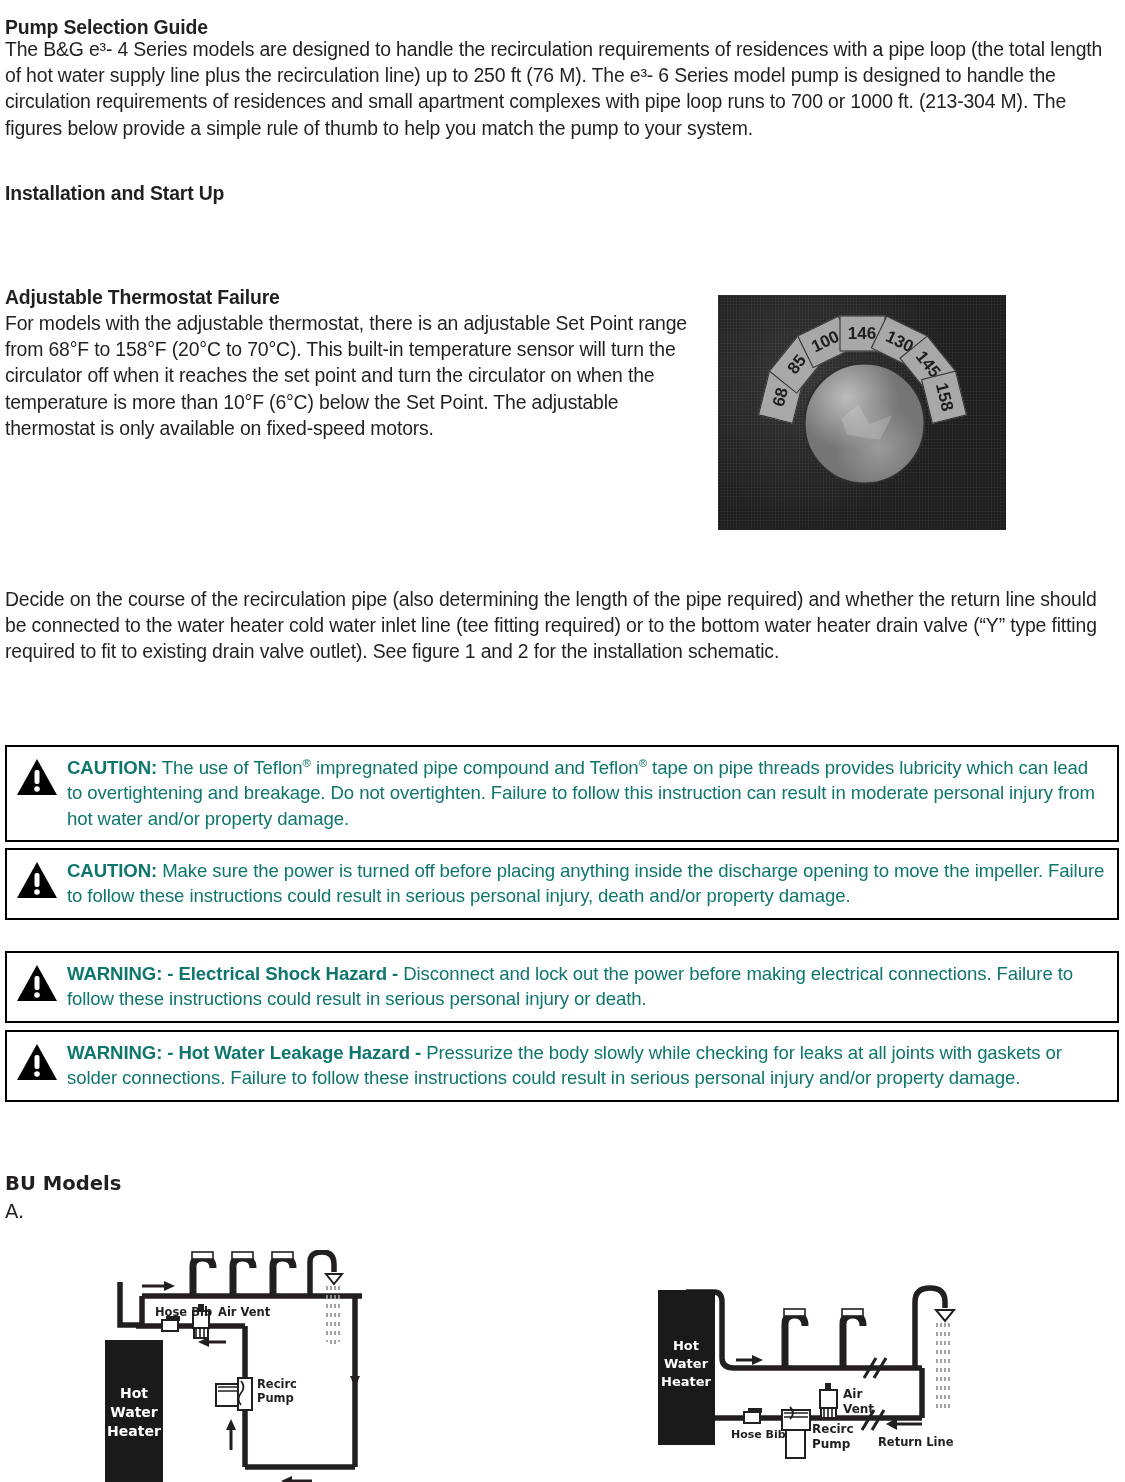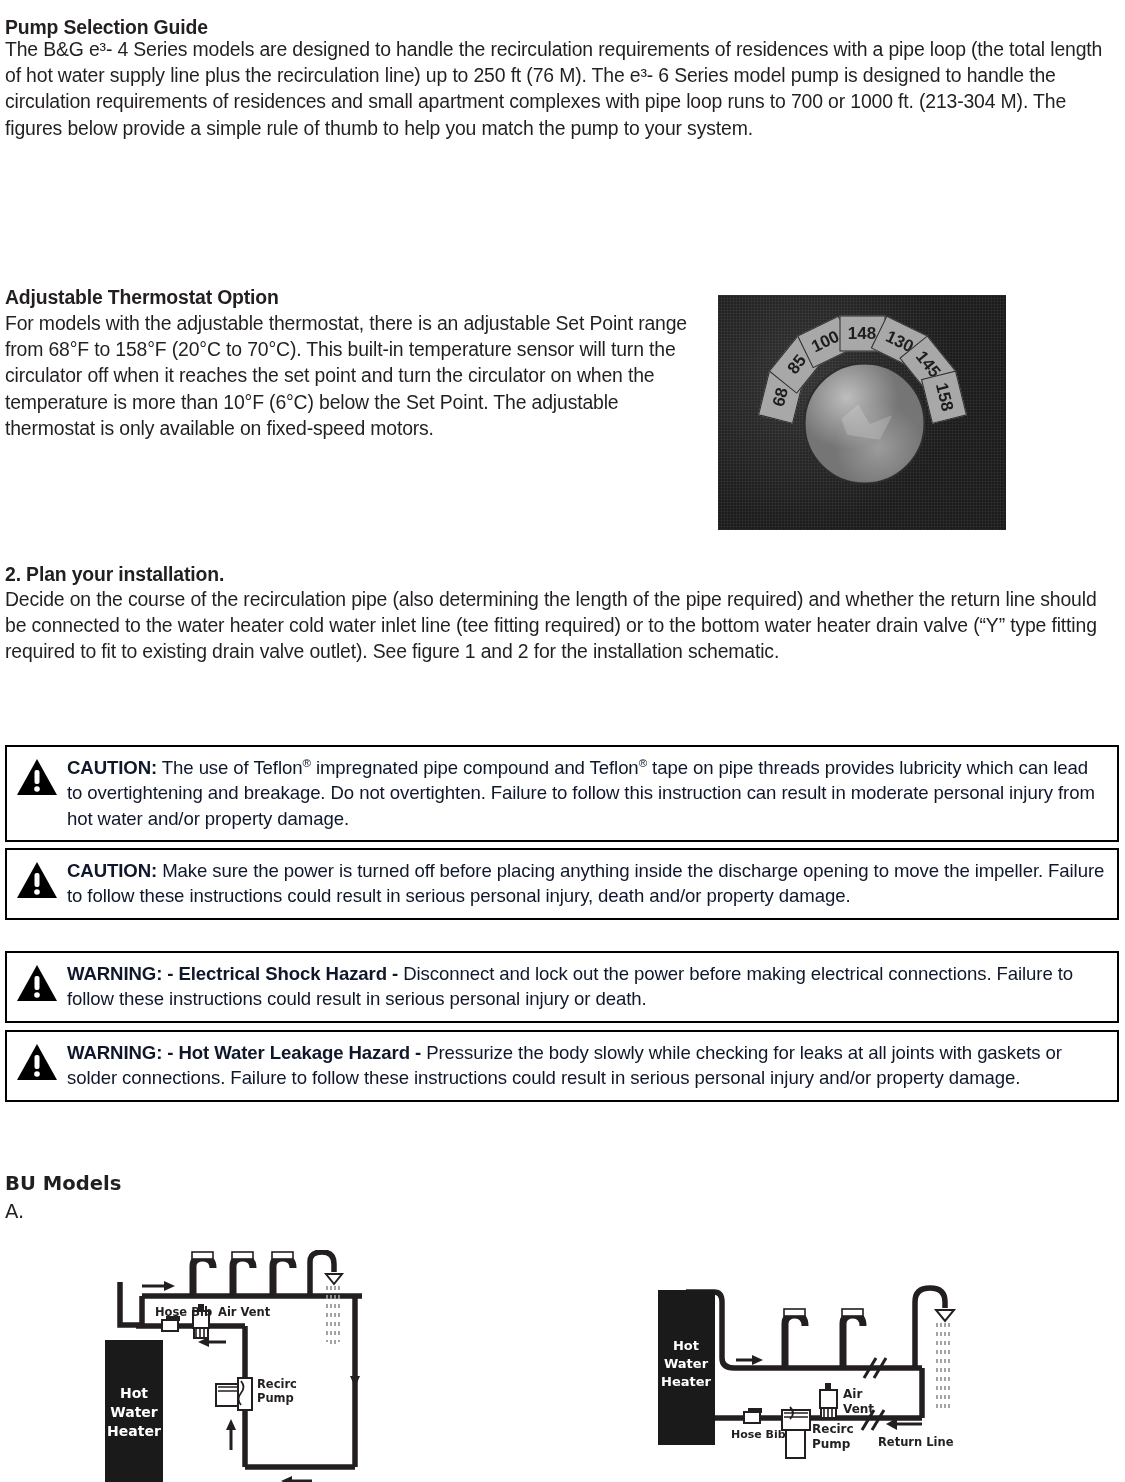--- a/index.html
+++ b/index.html
@@ -122,21 +122,21 @@
     flex: 0 0 auto;
     width: 44px;
     margin-top: 2px;
     margin-right: 8px;
   }
   .alert-text {
     flex: 1 1 auto;
     font-size: 18.6px;
     line-height: 25.4px;
     letter-spacing: -0.1px;
-    color: #0f172a;
+    color: #0f766e;
   }
   .alert-text .lead { font-weight: bold; }
   sup.reg { font-size: 0.62em; vertical-align: super; line-height: 0; }
 
   #alert-1 { top: 733px; }
   #alert-2 { top: 836px; }
   #alert-3 { top: 939px; }
   #alert-4 { top: 1018px; }
 
   
@@ -173,41 +173,41 @@
 </style>
 </head>
 <body>
 
 <div class="page">
 
   <div class="tblock bold" id="intro-heading">Pump Selection Guide</div>
 
   <div class="tblock" id="intro-body">The B&amp;G e³- 4 Series models are designed to handle the recirculation requirements of residences with a pipe loop (the total length of hot water supply line plus the recirculation line) up to 250 ft (76 M). The e³- 6 Series model pump is designed to handle the circulation requirements of residences and small apartment complexes with pipe loop runs to 700 or 1000 ft. (213-304 M). The figures below provide a simple rule of thumb to help you match the pump to your system.</div>
 
-
-
-  <div class="tblock bold" id="thermo-heading">Adjustable Thermostat Option</div>
+  <div class="tblock bold" id="install-heading">Installation and Start Up</div>
+
+
+  <div class="tblock bold" id="thermo-heading">Adjustable Thermostat Failure</div>
 
   <div class="tblock" id="thermo-body">For models with the adjustable thermostat, there is an adjustable Set Point range from 68°F to 158°F (20°C to 70°C). This built-in temperature sensor will turn the circulator off when it reaches the set point and turn the circulator on when the temperature is more than 10°F (6°C) below the Set Point. The adjustable thermostat is only available on fixed-speed motors.</div>
 
   <div id="thermostat-photo">
     <div class="grain"></div>
     <div class="dial-wrap">
       <div class="dial-seg" style="transform: rotate(-76deg) translate(0,-84px) rotate(76deg) rotate(-76deg);">68</div>
       <div class="dial-seg" style="transform: rotate(-51deg) translate(0,-84px) rotate(51deg) rotate(-51deg);">85</div>
       <div class="dial-seg" style="transform: rotate(-26deg) translate(0,-84px) rotate(26deg) rotate(-26deg);">100</div>
-      <div class="dial-seg" style="transform: rotate(0deg) translate(0,-84px);">148</div>
+      <div class="dial-seg" style="transform: rotate(0deg) translate(0,-84px);">146</div>
       <div class="dial-seg" style="transform: rotate(26deg) translate(0,-84px) rotate(-26deg) rotate(26deg);">130</div>
       <div class="dial-seg" style="transform: rotate(51deg) translate(0,-84px) rotate(-51deg) rotate(51deg);">145</div>
       <div class="dial-seg" style="transform: rotate(76deg) translate(0,-84px) rotate(-76deg) rotate(76deg);">158</div>
       <div class="dial-knob"></div>
     </div>
   </div>
 
-  <div class="tblock bold" id="plan-heading">2. Plan your installation.</div>
 
   <div class="tblock" id="plan-body">Decide on the course of the recirculation pipe (also determining the length of the pipe required) and whether the return line should be connected to the water heater cold water inlet line (tee fitting required) or to the bottom water heater drain valve (“Y” type fitting required to fit to existing drain valve outlet). See figure 1 and 2 for the installation schematic.</div>
 
   <div class="alert" id="alert-1">
     <div class="alert-inner">
       <div class="alert-icon">
         <svg viewBox="0 0 44 40" width="44" height="40" aria-hidden="true">
           <polygon points="22,2 42,38 2,38" fill="#000000"></polygon>
           <rect x="19.5" y="13" width="5" height="14" rx="2" fill="#ffffff"></rect>
           <circle cx="22" cy="32" r="2.8" fill="#ffffff"></circle>

